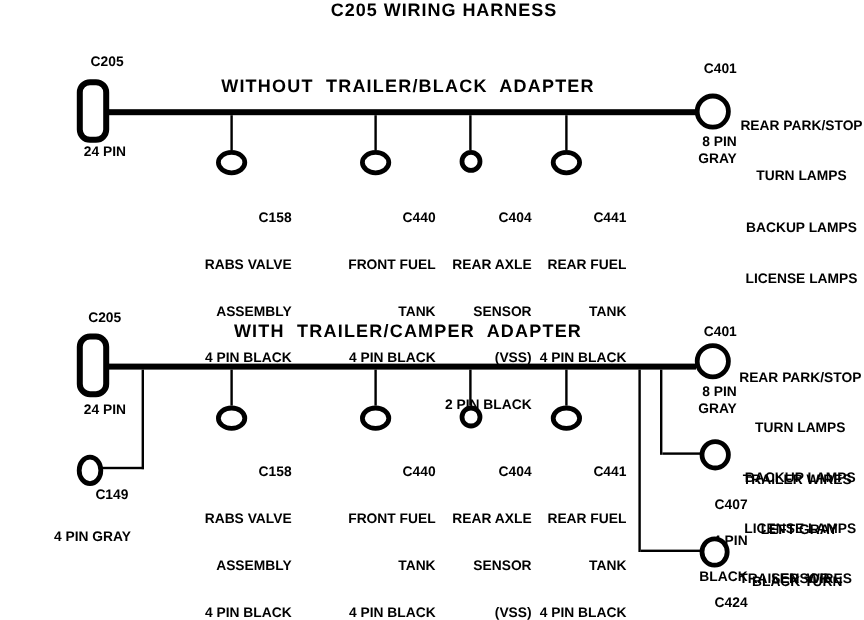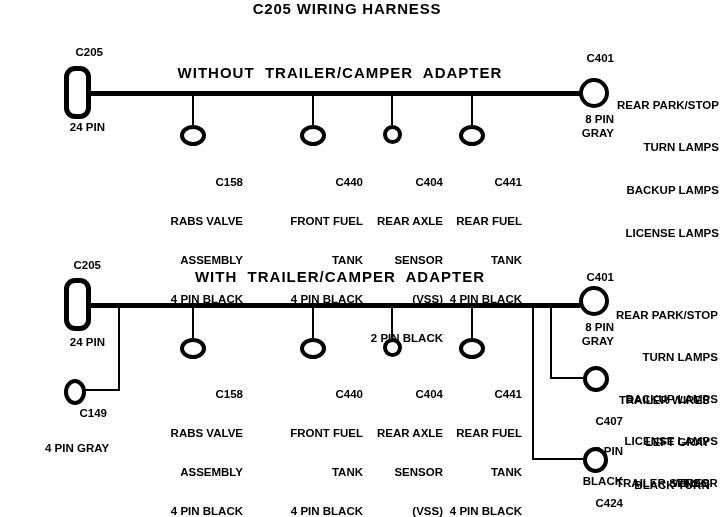--- a/index.html
+++ b/index.html
@@ -1,42 +1,42 @@
 <!DOCTYPE html>
 <html><head>
 <meta charset="utf-8">
 <style>
   html,body{margin:0;padding:0;background:#ffffff;}
   .canvas{
     position:relative;width:720px;height:517px;background:#ffffff;
     font-family:"Liberation Sans",sans-serif;font-weight:bold;color:#000;
     overflow:hidden;
   }
-  .title{position:absolute;font-size:15px;letter-spacing:.8px;text-align:center;white-space:pre;}
+  .title{position:absolute;font-size:15px;letter-spacing:.8px;text-align:center;white-space:pre;padding-left:23px;}
   .hdr{position:absolute;font-size:15px;letter-spacing:1px;text-align:center;white-space:pre;}
   .lbl{position:absolute;font-size:11.5px;line-height:13px;text-align:right;white-space:pre;}
   .lbl div{white-space:pre;}
-  .desc{position:absolute;font-size:11.5px;text-align:right;white-space:pre;}
+  .desc{position:absolute;font-size:11.5px;text-align:center;white-space:pre;}
   .desc div{white-space:pre;}
   .hline,.vline{position:absolute;background:#000;}
   .ellipse{position:absolute;border:4px solid #000;border-radius:50%;background:#fff;box-sizing:border-box;}
   .c205rect{position:absolute;border:5px solid #000;border-radius:11px;background:#fff;box-sizing:border-box;}
   .tight{line-height:10px;}
   .lh115{line-height:11.5px;}
   .lh143{line-height:14.3px;}
   .lh14{line-height:14px;}
 </style>
 </head>
 <body>
 
 <div class="canvas">
 
   <div class="title" style="left:0;top:3;width:694px;">C205 WIRING HARNESS</div>
 
-  <div class="hdr" style="left:115px;top:64px;width:450px;">WITHOUT  TRAILER/CAMPER  ADAPTER</div>
+  <div class="hdr" style="left:115px;top:64px;width:450px;">WITHOUT  TRAILER/BLACK  ADAPTER</div>
 
   <div class="lbl" style="left:53px;top:46px;width:50px;">C205</div>
   <div class="c205rect" style="left:64px;top:66px;width:27px;height:53px;"></div>
   <div class="lbl" style="left:53px;top:121px;width:52px;">24 PIN</div>
 
   <div class="hline" style="left:90px;top:91px;width:490px;height:5px;"></div>
 
   <div class="vline" style="left:192px;top:96px;width:2px;height:29px;"></div>
   <div class="vline" style="left:312px;top:96px;width:2px;height:29px;"></div>
   <div class="vline" style="left:391px;top:96px;width:2px;height:29px;"></div>

